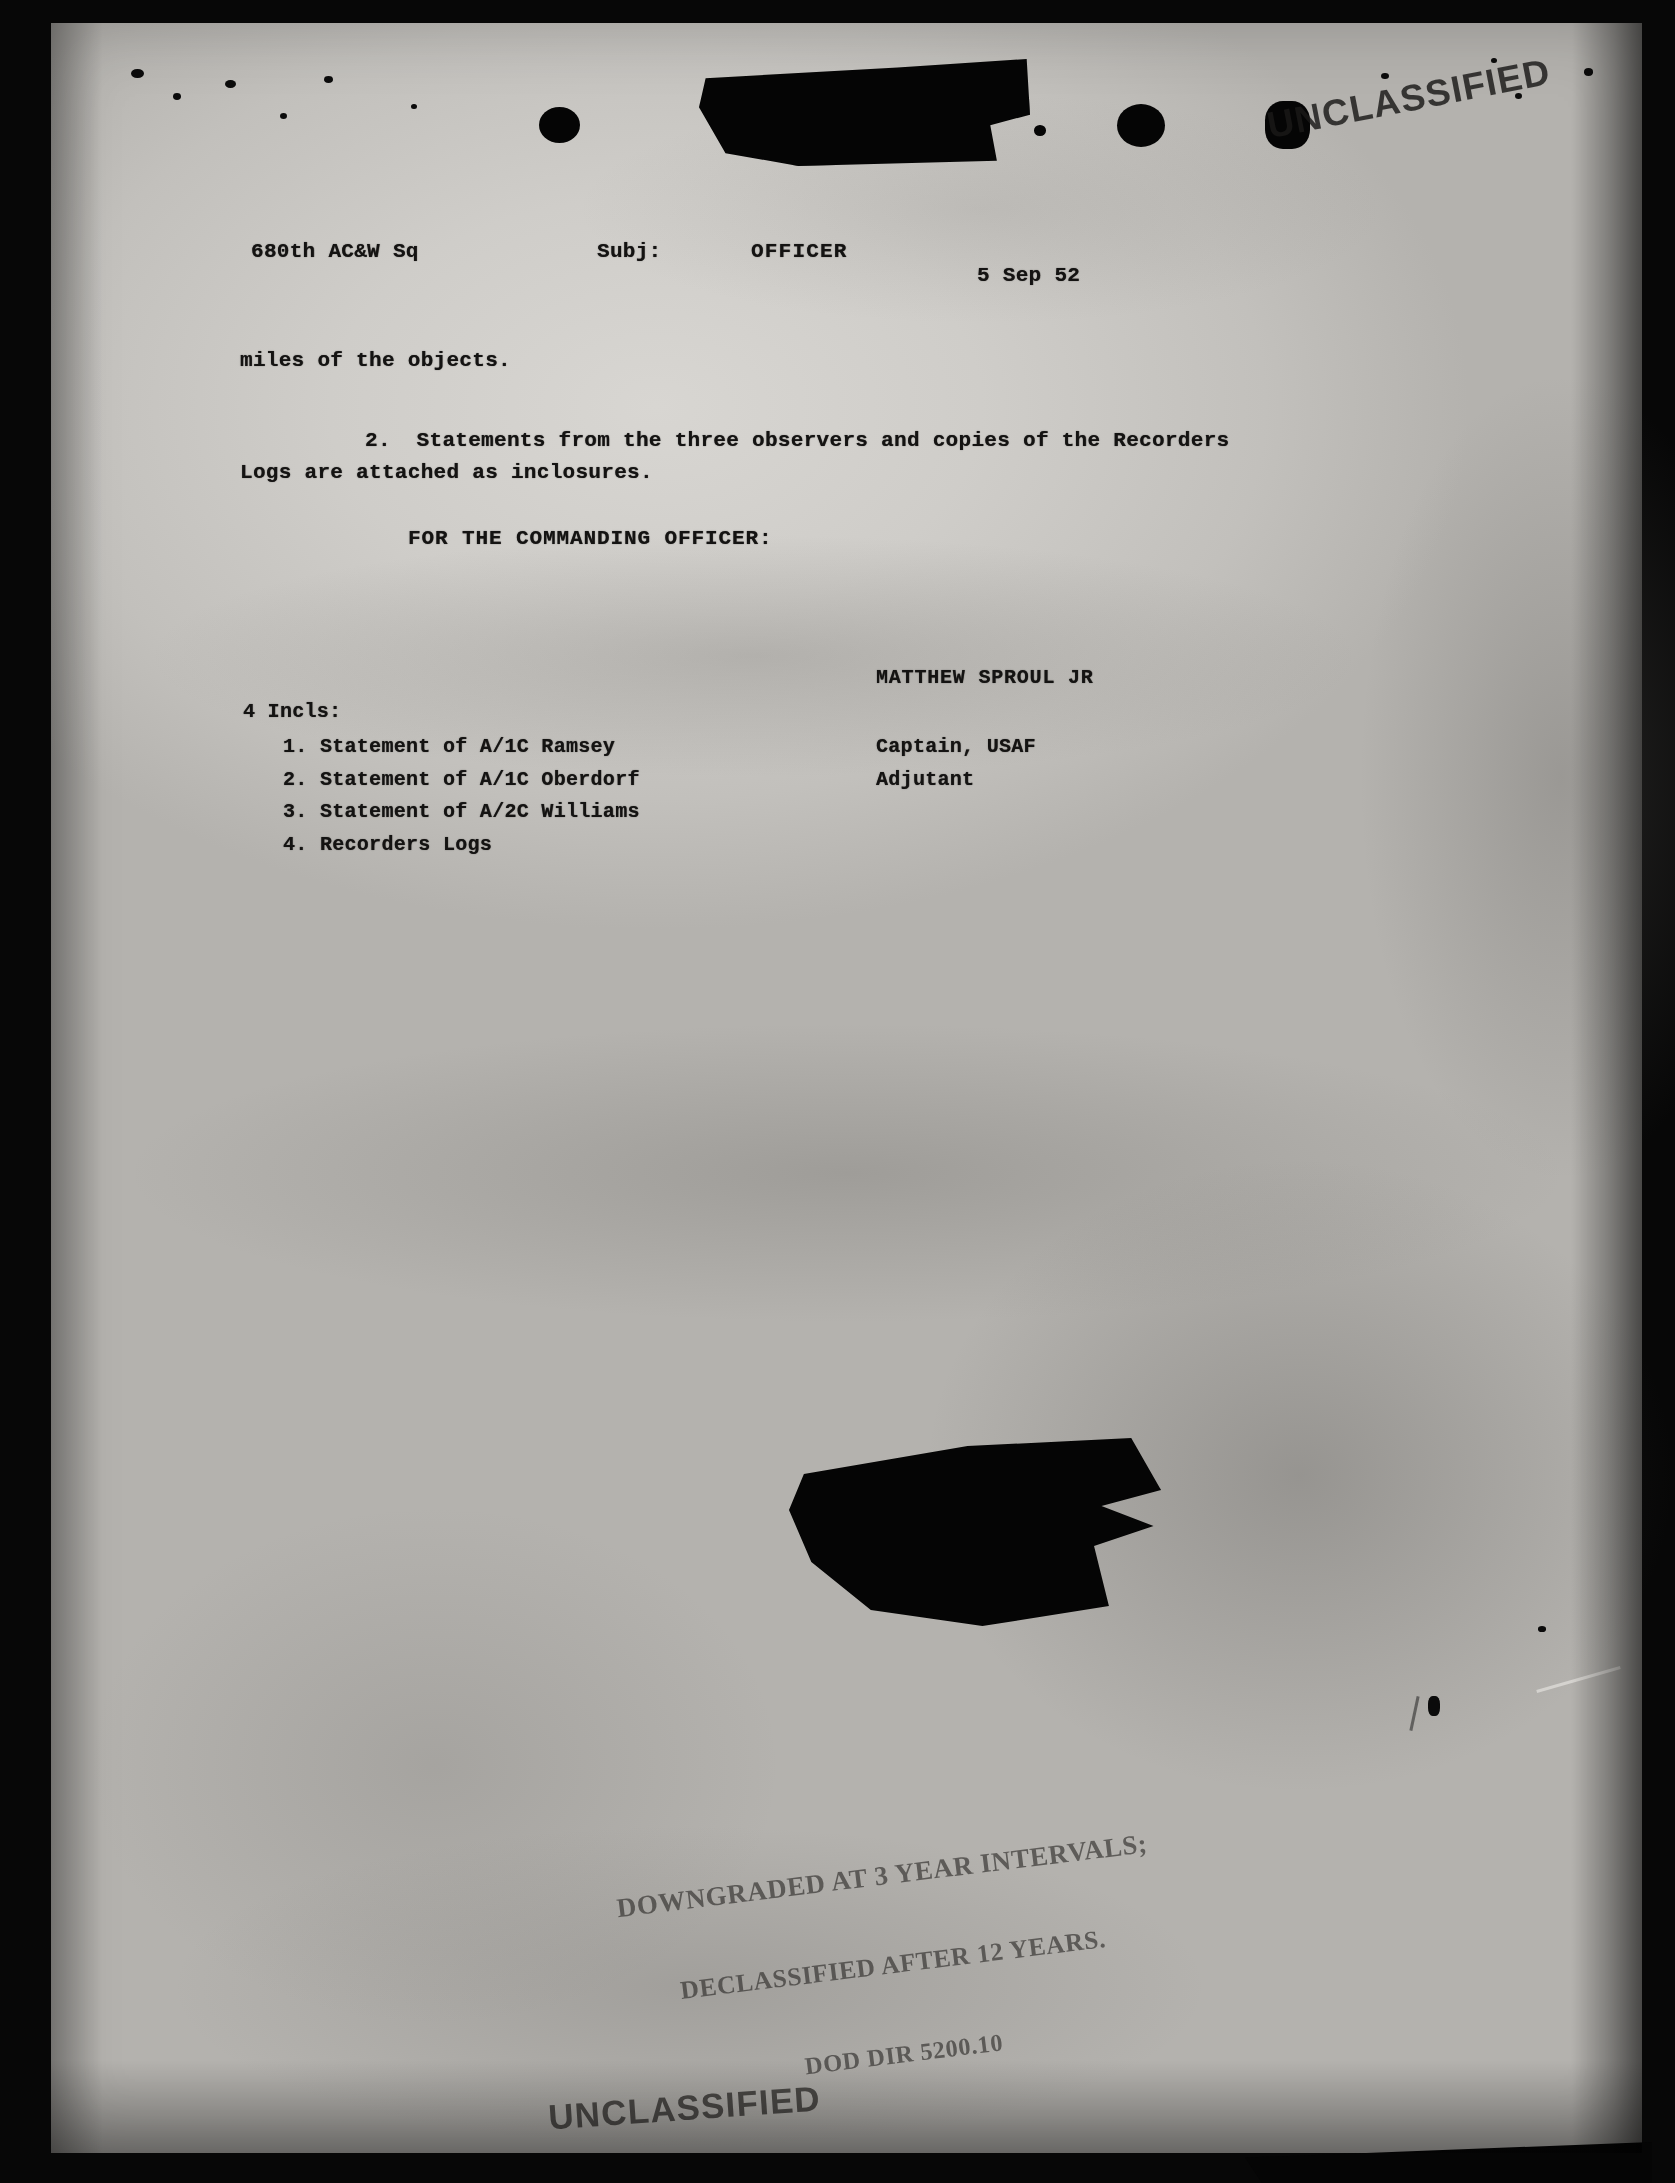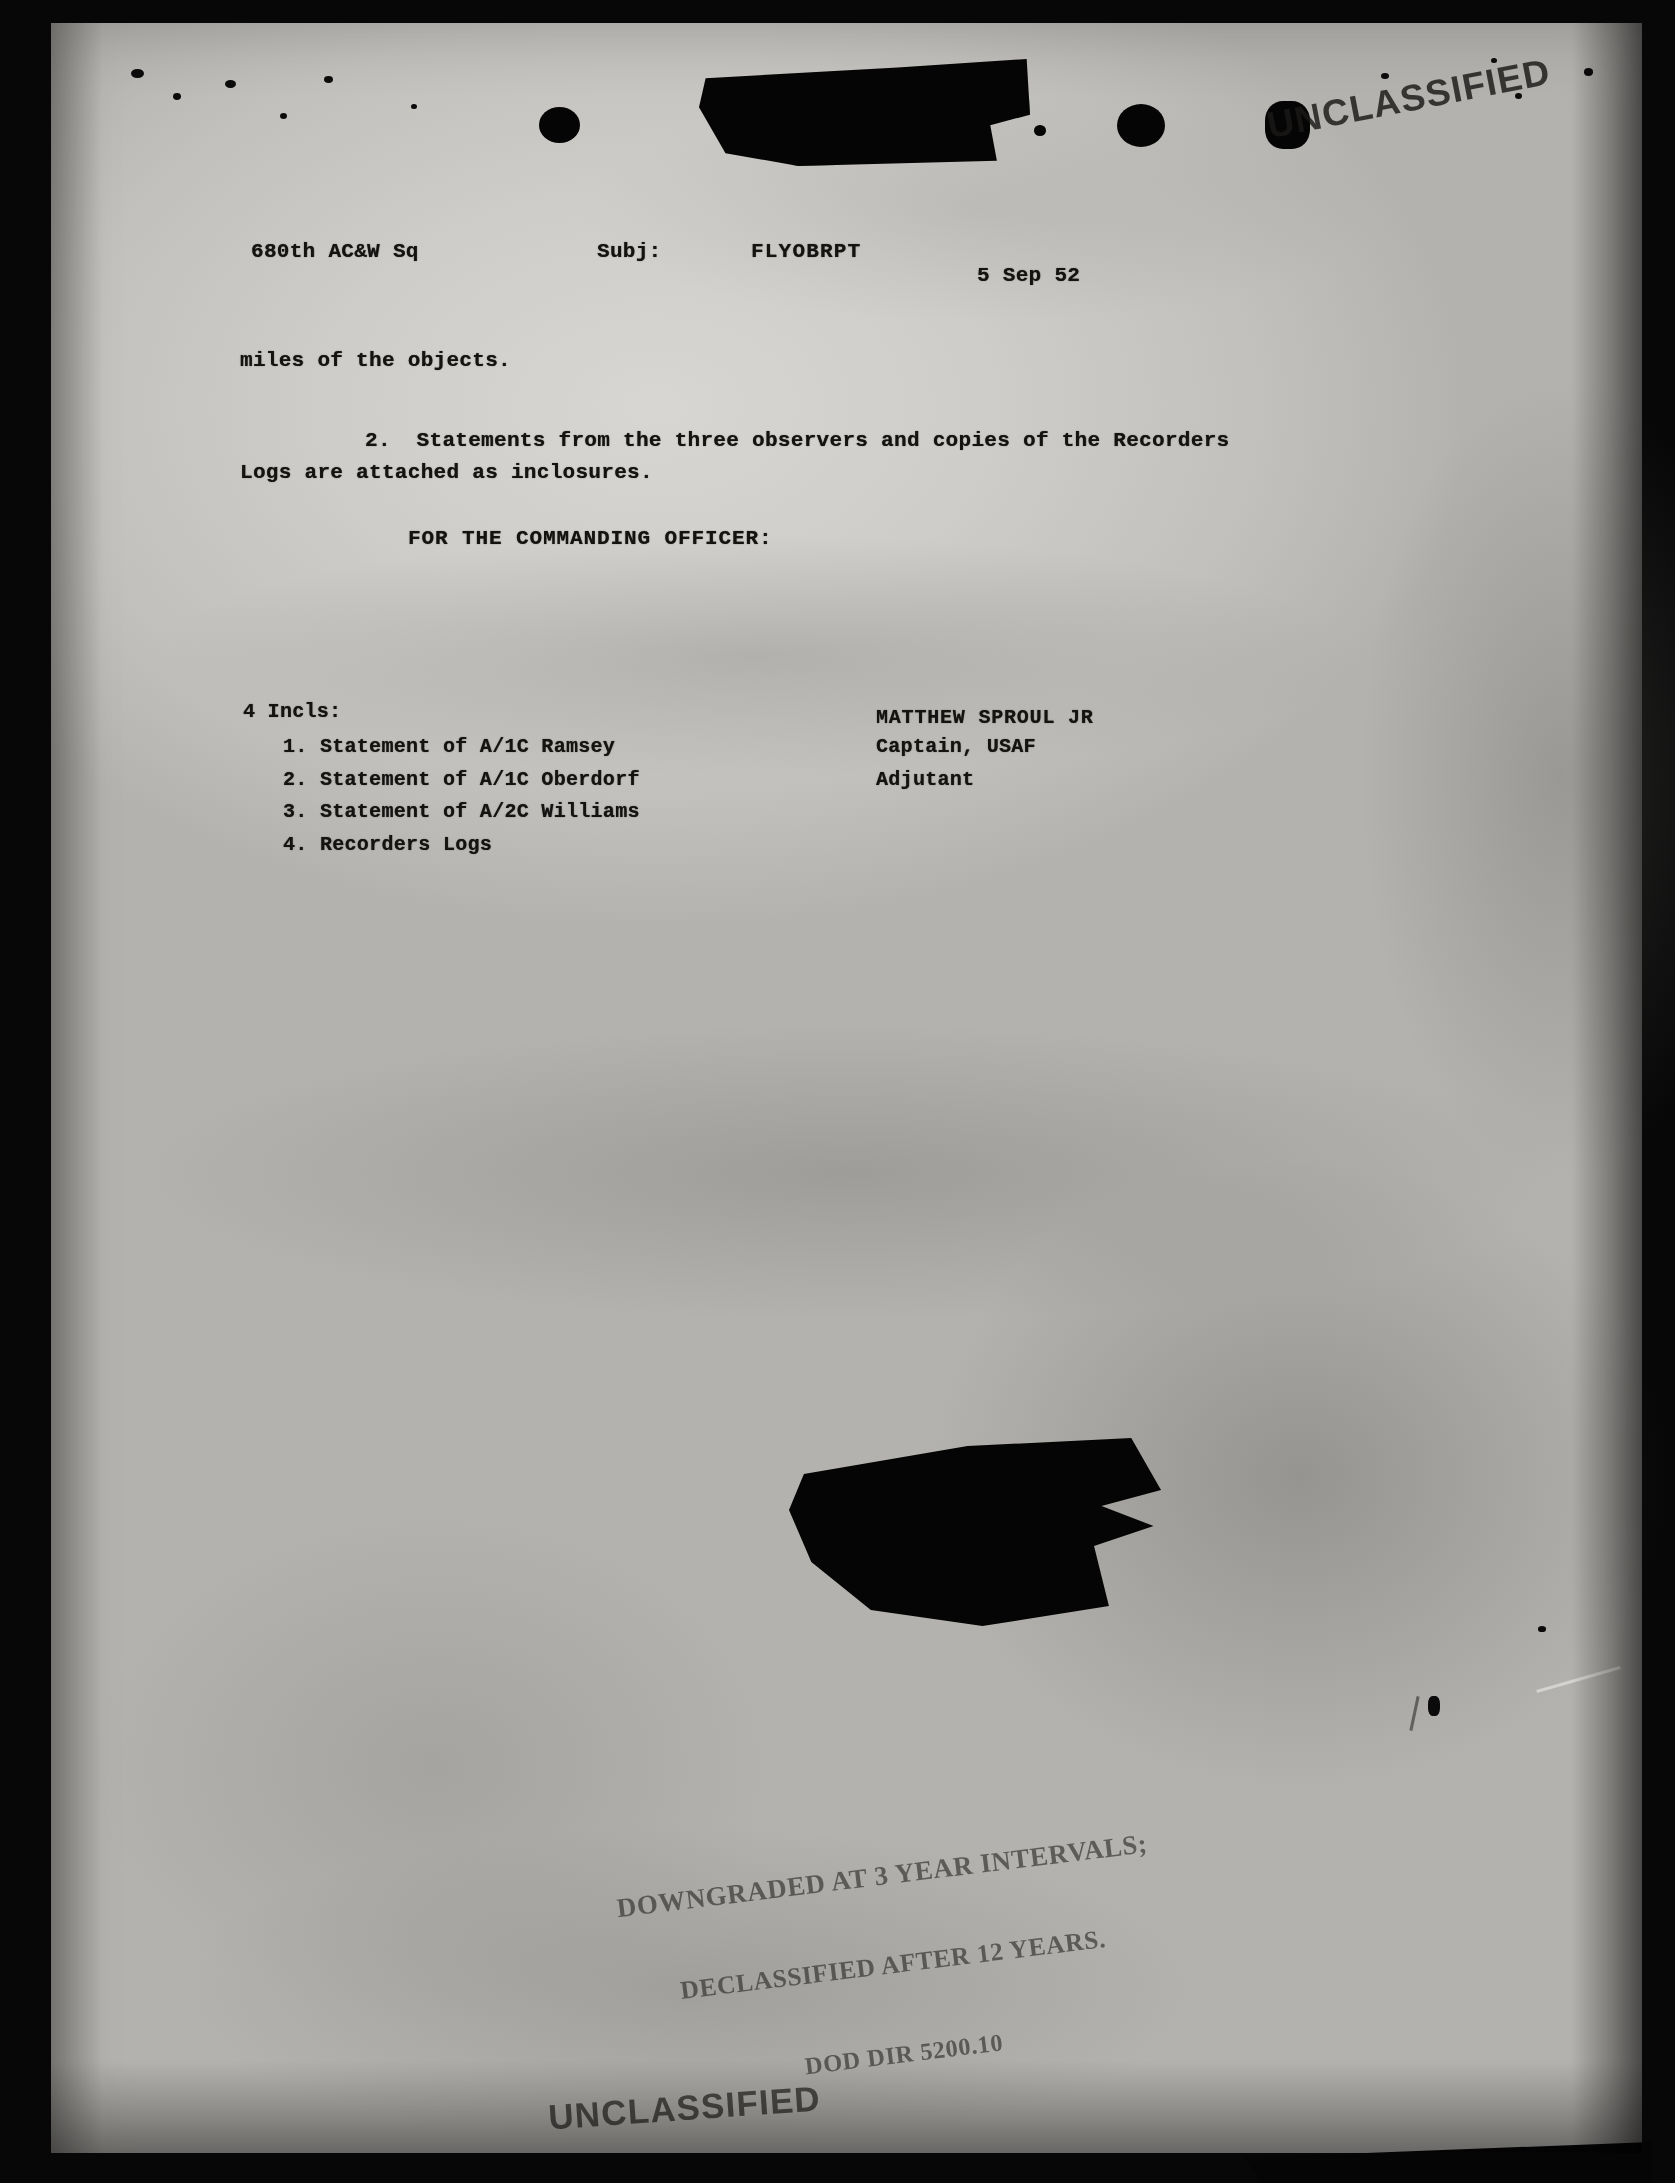--- a/index.html
+++ b/index.html
@@ -99,21 +99,21 @@
   #for-co  { left: 357px;  top: 499px; letter-spacing: 0.9px; }
 
   
   #incl-hdr { left: 192px; top: 672px; }
   #incl-1   { left: 232px; top: 707px; }
   #incl-2   { left: 232px; top: 740px; }
   #incl-3   { left: 232px; top: 772px; }
   #incl-4   { left: 232px; top: 805px; }
 
   
-  #sig-name  { left: 825px; top: 678px; letter-spacing: 0.8px; }
+  #sig-name  { left: 825px; top: 638px; letter-spacing: 0.8px; }
   #sig-rank  { left: 825px; top: 707px; }
   #sig-title { left: 825px; top: 740px; text-align: center; }
 
   
   .stamp-unclass-top {
     position: absolute;
     left: 1214px;
     top: 55px;
     transform: rotate(-11deg);
     font-family: "Liberation Sans", sans-serif;
@@ -251,21 +251,21 @@
     <div class="dot d13"></div>
     <div class="scratch"></div>
     <div class="scratch2"></div>
 
     <div class="redaction" id="redact-top"></div>
 
     <div class="stamp-unclass-top">UNCLASSIFIED</div>
 
     <div class="tw s36" id="hdr-unit">680th AC&amp;W Sq</div>
     <div class="tw s36" id="hdr-subj">Subj:</div>
-    <div class="tw s36" id="hdr-title">FLYOBRPT</div>
+    <div class="tw s36" id="hdr-title">OFFICER</div>
     <div class="tw s36" id="hdr-date">5 Sep 52</div>
 
     <div class="tw s36" id="para-j2">miles of the objects.</div>
 
     <div class="tw s36" id="para-21">2.  Statements from the three observers and copies of the Recorders</div>
     <div class="tw s36" id="para-22">Logs are attached as inclosures.</div>
 
     <div class="tw s36" id="for-co">FOR THE COMMANDING OFFICER:</div>
 
     <div class="tw s34" id="incl-hdr">4 Incls:</div>

